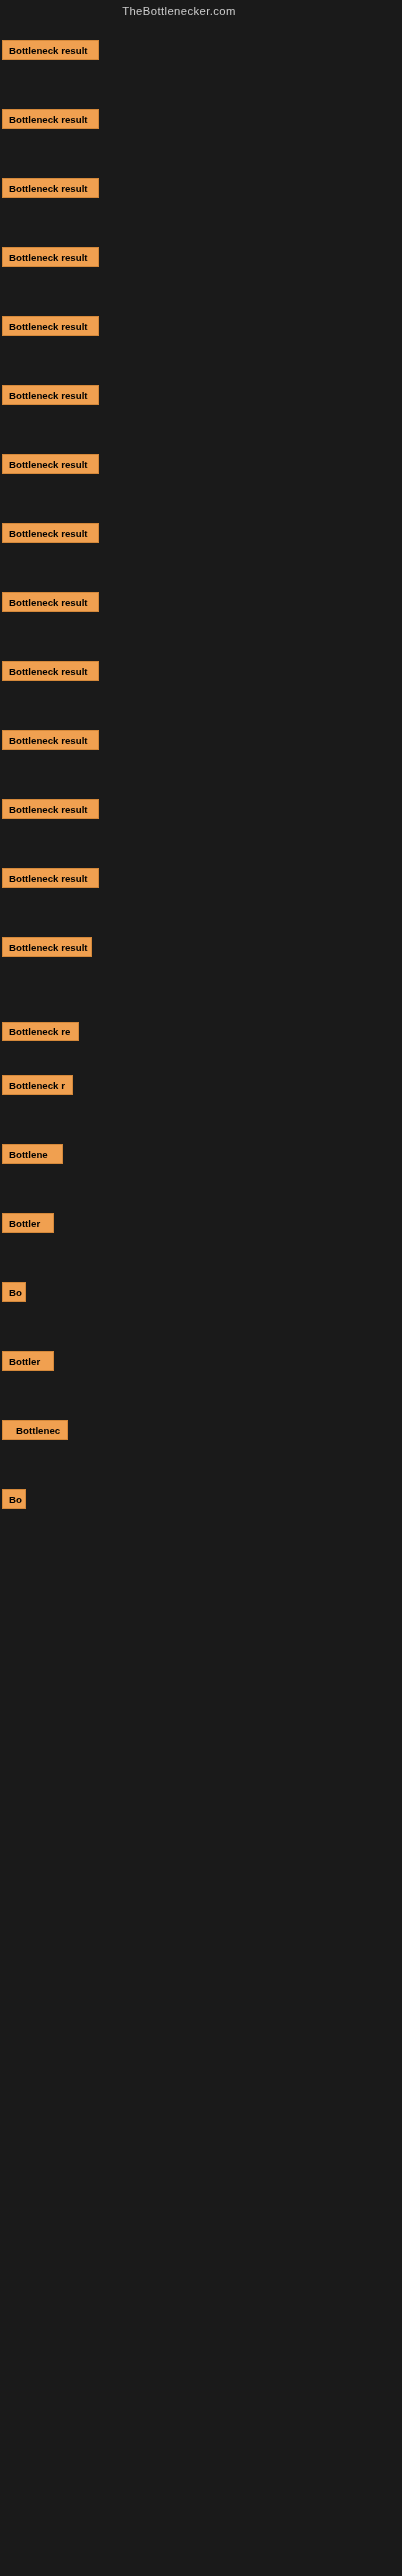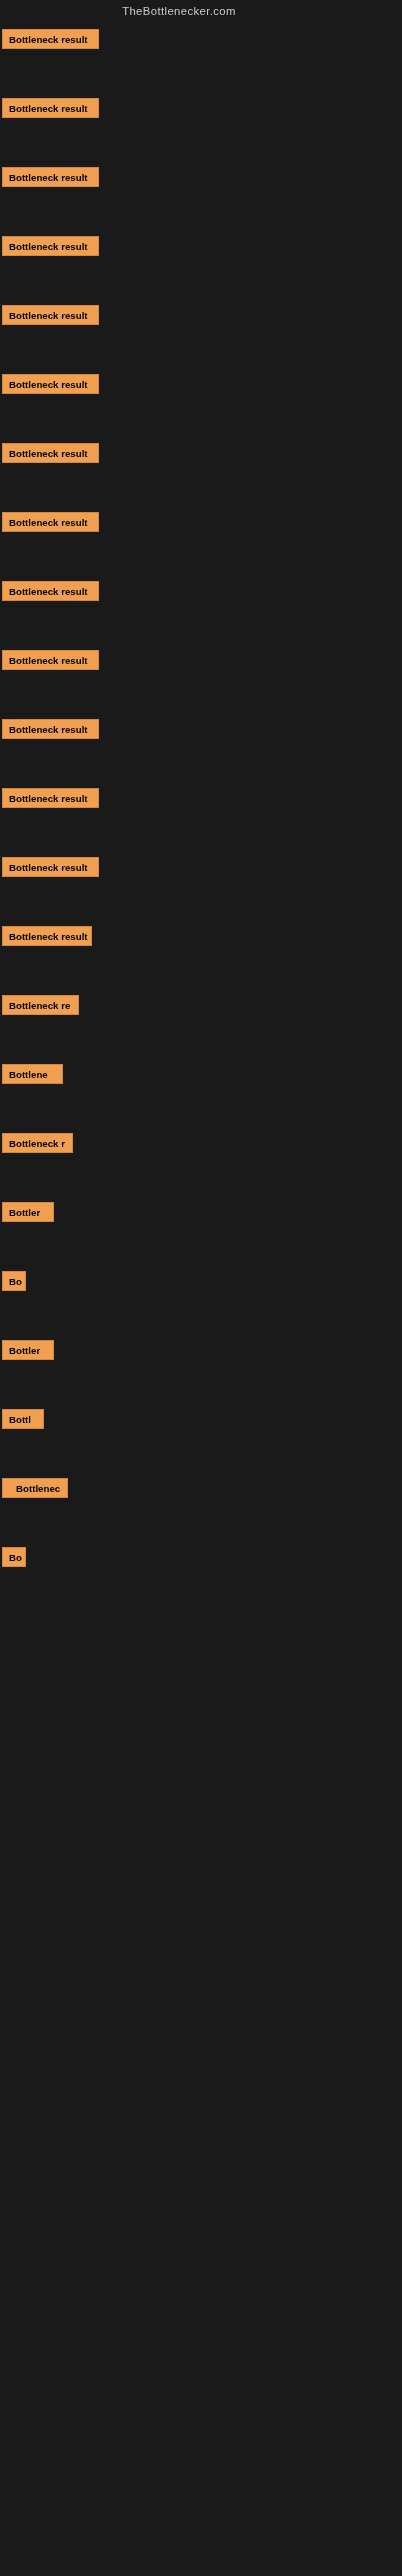--- a/index.html
+++ b/index.html
@@ -34,21 +34,21 @@
       background-color: #f0a050;
       color: #000;
       font-size: 9.7px;
       font-weight: bold;
       padding: 3.2px 6.4px;
       border: 0.8px solid #d4883a;
       white-space: nowrap;
       overflow: hidden;
       text-overflow: clip;
       margin-left: 1.6px;
-      margin-top: 3px;
+      margin-top: 14px;
     }
 
     .row {
       height: 69px;
       display: flex;
       align-items: flex-start;
       padding-top: 4.8px;
     }
   </style>
 </head>
@@ -92,41 +92,38 @@
     </div>
     <div class="row" style="height: 69px;">
       <div class="bottleneck-badge" style="max-width: 97px; min-width: 97px;">Bottleneck result</div>
     </div>
     <div class="row" style="height: 69px;">
       <div class="bottleneck-badge" style="max-width: 97px; min-width: 97px;">Bottleneck result</div>
     </div>
     <div class="row" style="height: 69px;">
       <div class="bottleneck-badge" style="max-width: 90px; min-width: 90px;">Bottleneck result</div>
     </div>
-    <div class="row" style="height: 69px;">
+    <div class="row" style="height: 69px; align-items: center;">
       <div class="bottleneck-badge" style="max-width: 77px; min-width: 77px;">Bottleneck re</div>
     </div>
     <div class="row" style="height: 69px;">
-      <div class="bottleneck-badge" style="max-width: 61px; min-width: 61px;">Bottlene</div>
+      <div class="bottleneck-badge" style="max-width: 71px; min-width: 71px;">Bottleneck r</div>
     </div>
     <div class="row" style="height: 69px;">
-      <div class="bottleneck-badge" style="max-width: 71px; min-width: 71px;">Bottleneck r</div>
+      <div class="bottleneck-badge" style="max-width: 61px; min-width: 61px;">Bottlene</div>
     </div>
     <div class="row" style="height: 69px;">
       <div class="bottleneck-badge" style="max-width: 52px; min-width: 52px;">Bottler</div>
     </div>
     <div class="row" style="height: 69px;">
       <div class="bottleneck-badge" style="max-width: 24px; min-width: 24px;">Bo</div>
     </div>
     <div class="row" style="height: 69px;">
       <div class="bottleneck-badge" style="max-width: 52px; min-width: 52px;">Bottler</div>
     </div>
     <div class="row" style="height: 69px;">
-      <div class="bottleneck-badge" style="max-width: 42px; min-width: 42px;">Bottl</div>
-    </div>
-    <div class="row" style="height: 69px;">
       <div class="bottleneck-badge" style="max-width: 66px; min-width: 66px; text-align: right;">Bottlenec</div>
     </div>
     <div class="row" style="height: 69px;">
       <div class="bottleneck-badge" style="max-width: 24px; min-width: 24px;">Bo</div>
     </div>
   </div>
 
 
 </body></html>

